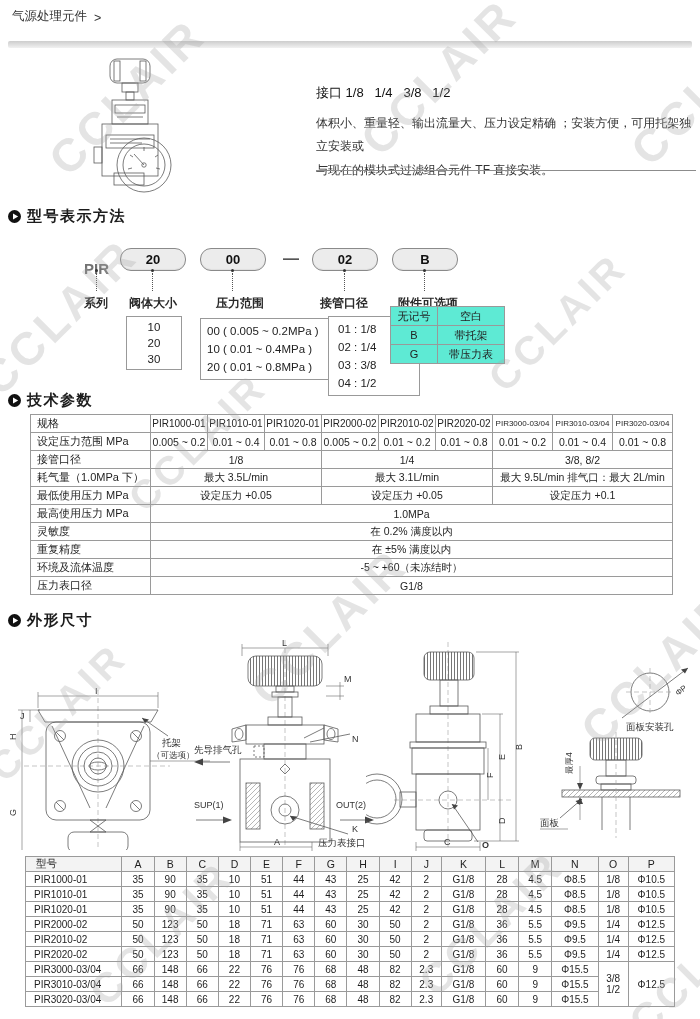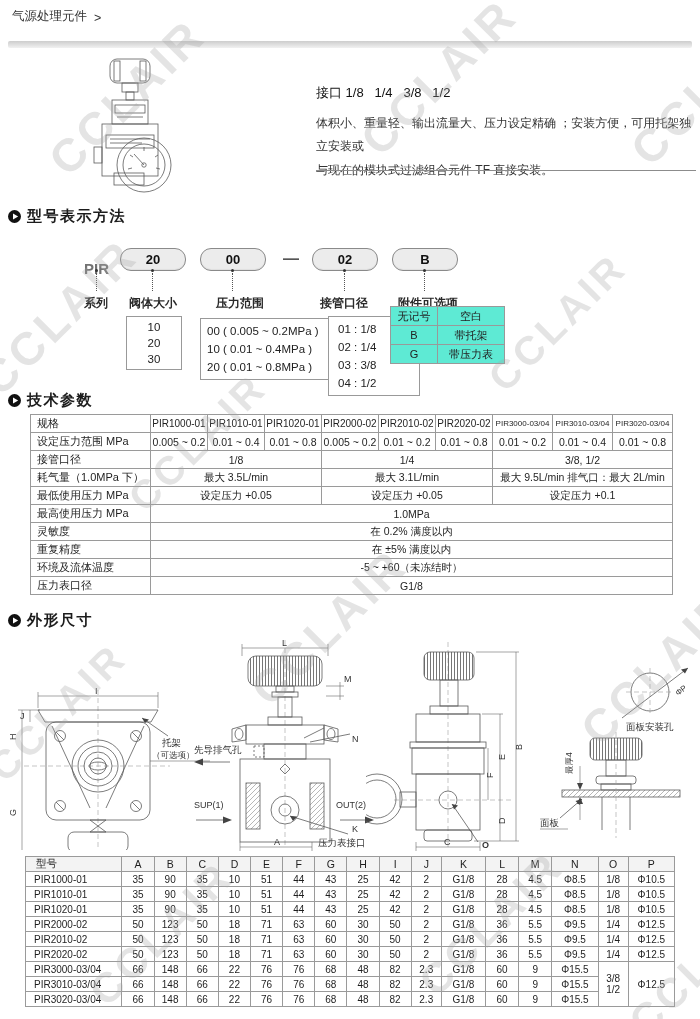--- a/index.html
+++ b/index.html
@@ -258,21 +258,21 @@
       <td>0.01 ~ 0.2</td>
       <td>0.01 ~ 0.8</td>
       <td>0.01 ~ 0.2</td>
       <td>0.01 ~ 0.4</td>
       <td>0.01 ~ 0.8</td>
     </tr>
     <tr>
       <td class="lbl">接管口径</td>
       <td colspan="3">1/8</td>
       <td colspan="3">1/4</td>
-      <td colspan="3">3/8, 1/2</td>
+      <td colspan="3">3/8, 8/2</td>
     </tr>
     <tr>
       <td class="lbl">耗气量（1.0MPa 下）</td>
       <td colspan="3">最大 3.5L/min</td>
       <td colspan="3">最大 3.1L/min</td>
       <td colspan="3">最大 9.5L/min 排气口：最大 2L/min</td>
     </tr>
     <tr>
       <td class="lbl">最低使用压力 MPa</td>
       <td colspan="3">设定压力 +0.05</td>

